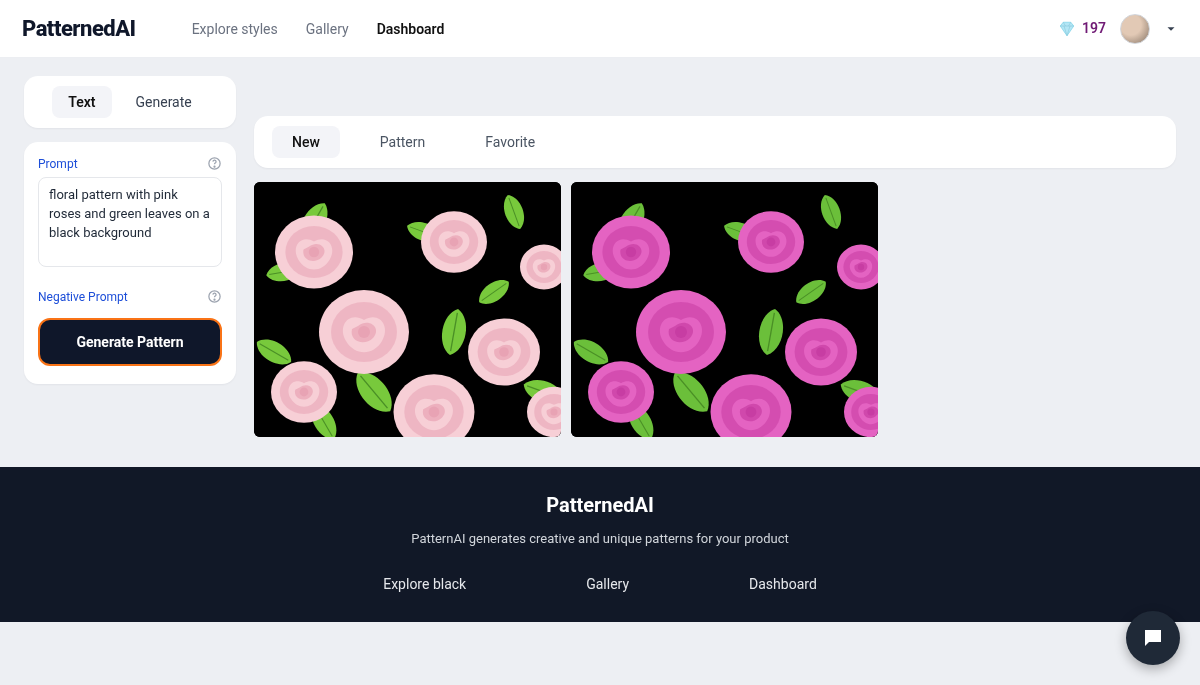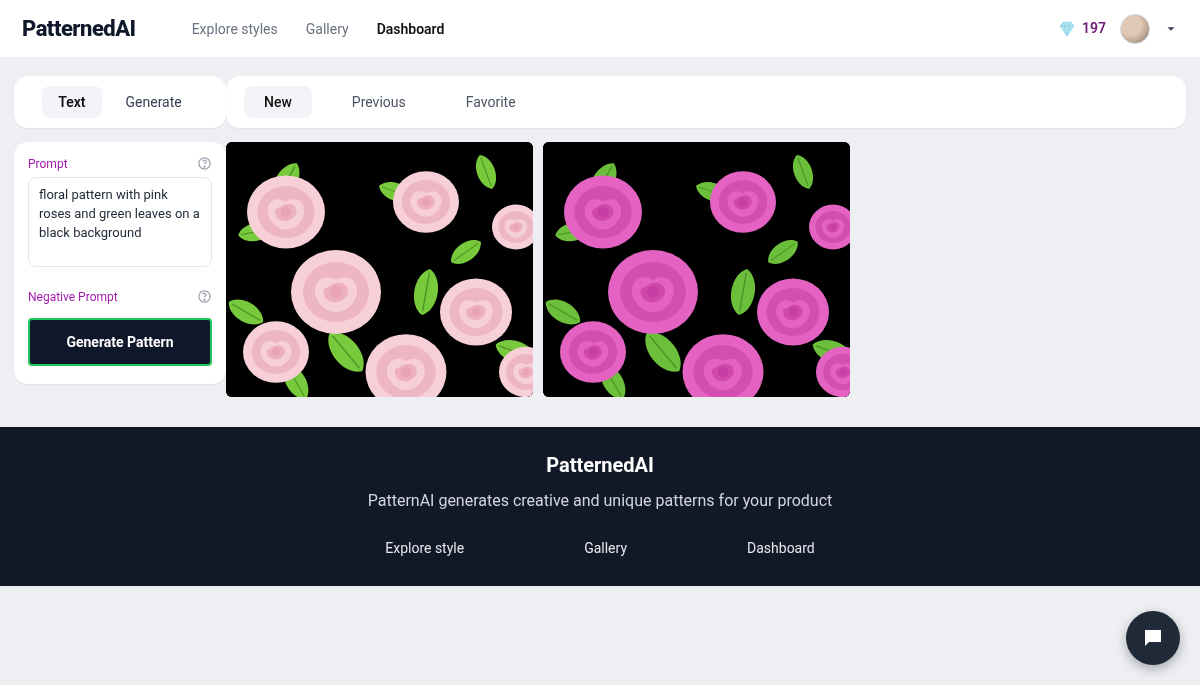--- a/index.html
+++ b/index.html
@@ -11,54 +11,54 @@
   .nav { display: flex; gap: 28px; }
   .nav-link { font-size: 14px; color: #6b7280; cursor: pointer; }
   .nav-link.active { color: #111; font-weight: 600; }
   .header-right { margin-left: auto; display: flex; align-items: center; gap: 14px; }
   .credit { display: flex; align-items: flex-start; gap: 6px; font-size: 14px; font-weight: 600; color: #701a75; }
   .gem { width: 18px; height: 18px; }
   .avatar { width: 30px; height: 30px; border-radius: 50%; background: radial-gradient(circle at 35% 35%, #e2c9b5 40%, #8c7a6b 95%); border: 1px solid #d1d5db; }
   .chevron { width: 14px; height: 14px; color: #374151; }
 
   
-  .workspace { display: flex; padding: 18px 14px 30px; align-items: flex-start; }
+  .workspace { display: flex; gap: 18px; padding: 18px 24px 30px; align-items: flex-start; }
   .panel { background: #fff; border-radius: 14px; box-shadow: 0 1px 2px rgba(15,23,42,0.05); }
   .left-col { width: 212px; flex: 0 0 212px; display: flex; flex-direction: column; gap: 14px; }
 
   
   .mode-tabs { display: flex; gap: 8px; padding: 10px 10px; justify-content: center; }
   .mode-tab { padding: 8px 16px; border-radius: 8px; font-size: 14px; color: #374151; cursor: pointer; }
   .mode-tab.active { background: #f3f4f8; font-weight: 600; color: #111; }
 
   
   .prompt-panel { padding: 14px 14px 18px; }
   .field-label-row { display: flex; align-items: center; justify-content: space-between; margin-bottom: 6px; }
-  .field-label { font-size: 12px; color: #a21caf; }
+  .field-label { font-size: 12px; color: #1d4ed8; }
   .help-icon { width: 15px; height: 15px; color: #9ca3af; cursor: pointer; }
   .textarea { width: 100%; border: 1px solid #e5e7eb; border-radius: 8px; padding: 8px 10px; font-size: 13px; line-height: 1.45; color: #1f2937; min-height: 90px; resize: none; font-family: inherit; background: #fff; }
   .textarea::placeholder { color: #9ca3af; }
   .spacer { height: 18px; }
-  .generate-btn { margin-top: 14px; width: 100%; background: #0f172a; color: #fff; font-weight: 700; font-size: 14px; border-radius: 4px; padding: 14px 0; text-align: center; cursor: pointer; border: 2px solid #22c55e; }
+  .generate-btn { margin-top: 14px; width: 100%; background: #0f172a; color: #fff; font-weight: 700; font-size: 14px; border-radius: 12px; padding: 14px 0; text-align: center; cursor: pointer; border: 2px solid #f97316; }
 
   
   .right-col { flex: 1; display: flex; flex-direction: column; gap: 14px; }
-  .filter-tabs { display: flex; gap: 20px; padding: 10px 18px; }
+  .filter-tabs { display: flex; gap: 20px; padding: 10px 18px; margin-top: 40px; }
   .filter-tab { padding: 8px 20px; border-radius: 8px; font-size: 14px; color: #4b5563; cursor: pointer; }
   .filter-tab.active { background: #f3f4f8; color: #111; font-weight: 500; }
 
   
   .grid { display: flex; gap: 10px; }
   .thumb { width: 307px; height: 255px; border-radius: 6px; background: #000; overflow: hidden; position: relative; }
   .thumb svg { width: 100%; height: 100%; display: block; }
 
   
   .footer { background: #111827; color: #fff; padding: 26px 0 30px; text-align: center; }
   .footer-title { font-size: 20px; font-weight: 700; margin-bottom: 14px; }
-  .footer-sub { font-size: 16px; color: #d1d5db; margin-bottom: 30px; text-align: center; }
+  .footer-sub { font-size: 13px; color: #d1d5db; margin-bottom: 30px; text-align: center; }
   .footer-links { display: flex; justify-content: center; gap: 120px; font-size: 14px; color: #e5e7eb; }
   .footer-links span { cursor: pointer; }
 
   
   .chat-fab { position: fixed; bottom: 20px; right: 20px; width: 54px; height: 54px; border-radius: 50%; background: #1f2937; display: flex; align-items: center; justify-content: center; cursor: pointer; box-shadow: 0 4px 12px rgba(0,0,0,0.3); }
   .chat-fab svg { width: 24px; height: 24px; color: #fff; }
 </style>
 </head>
 <body>
 
@@ -114,21 +114,21 @@
         </svg>
       </div>
 
       <div class="generate-btn">Generate Pattern</div>
     </div>
   </div>
 
   <div class="right-col">
     <div class="panel filter-tabs">
       <div class="filter-tab active">New</div>
-      <div class="filter-tab">Previous</div>
+      <div class="filter-tab">Pattern</div>
       <div class="filter-tab">Favorite</div>
     </div>
 
     <div class="grid">
 
     <div class="thumb">
           <svg viewBox="0 0 307 255" preserveAspectRatio="xMidYMid slice">
     <rect width="307" height="255" fill="#000"></rect>
 
   <g transform="translate(60 40) rotate(30) scale(1.2)">
@@ -334,21 +334,21 @@
   </svg>
         </div>
       </div>
   </div>
 </div>
 
 <footer class="footer">
   <div class="footer-title">PatternedAI</div>
   <div class="footer-sub">PatternAI generates creative and unique patterns for your product</div>
   <div class="footer-links">
-    <span>Explore style</span>
+    <span>Explore black</span>
     <span>Gallery</span>
     <span>Dashboard</span>
   </div>
 </footer>
 
 <div class="chat-fab">
   <svg viewBox="0 0 24 24" fill="currentColor">
     <path d="M4 4h16v12H8l-4 4V4z"></path>
   </svg>
 </div>

